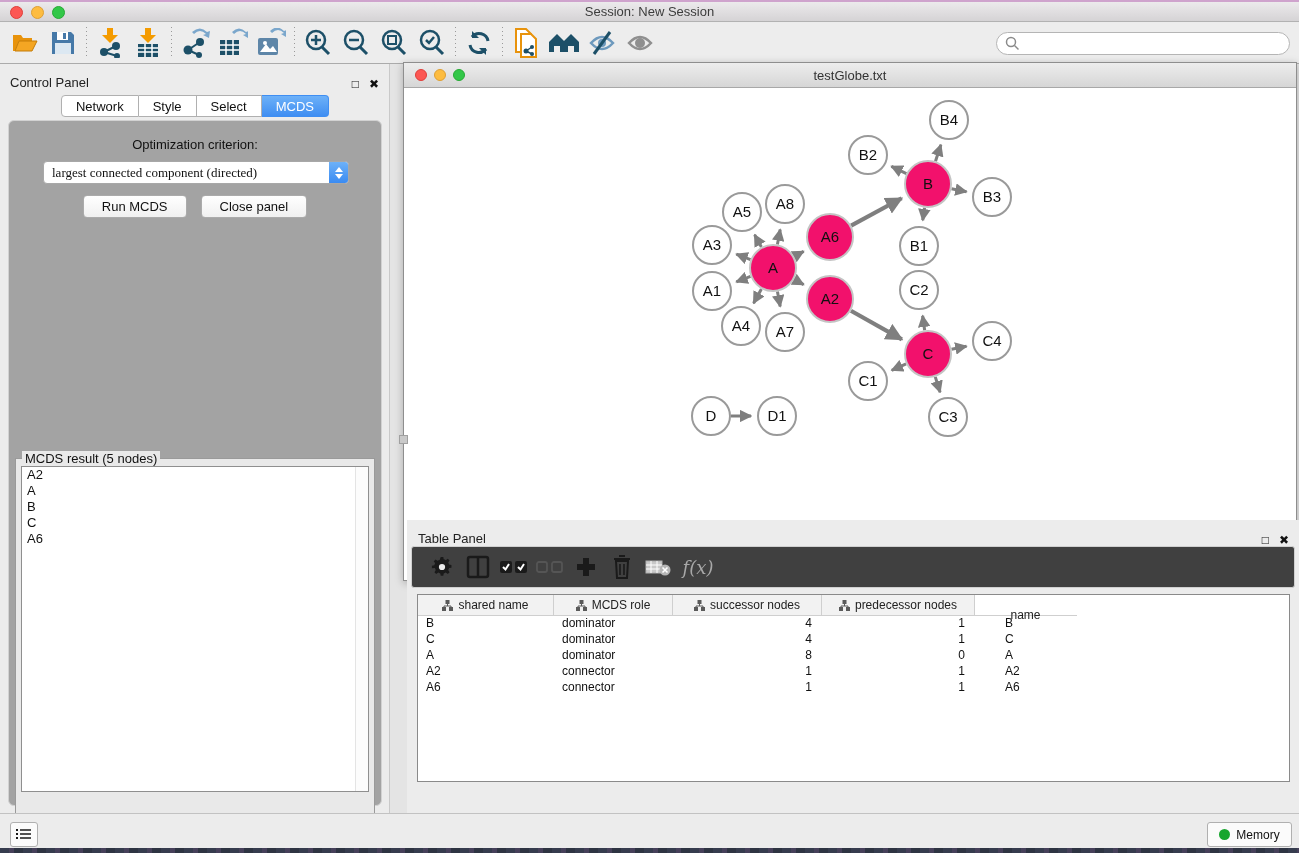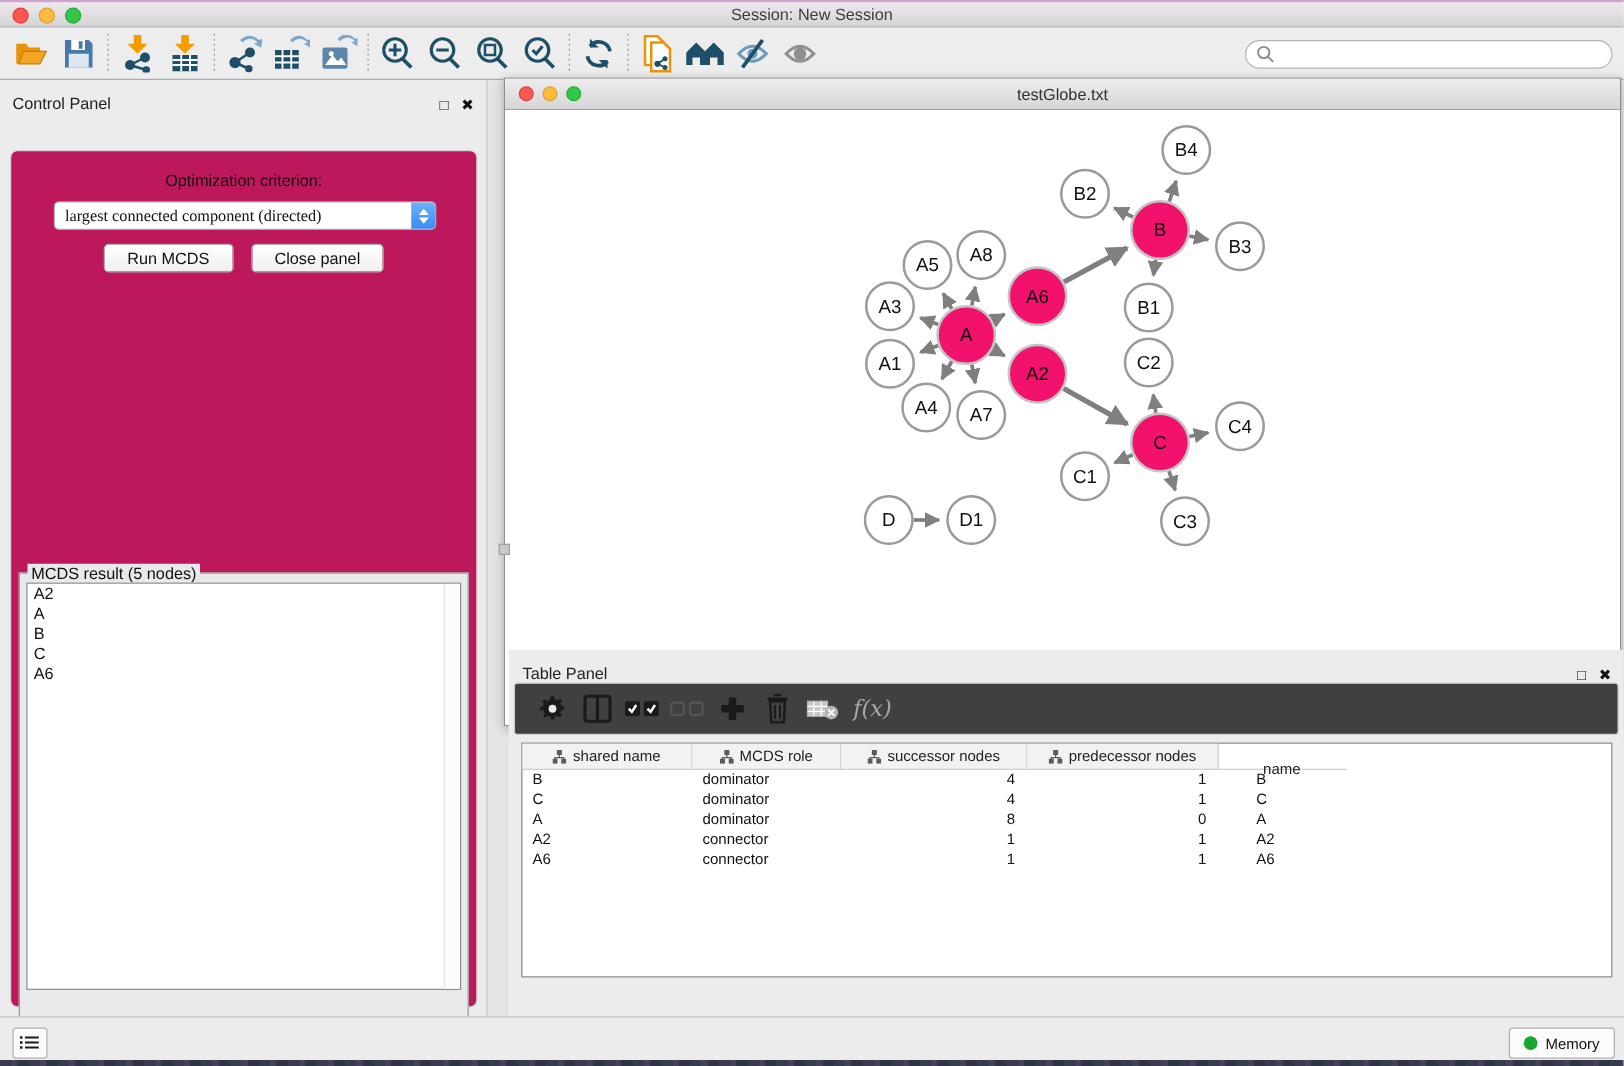--- a/index.html
+++ b/index.html
@@ -40,21 +40,21 @@
   .panel-head { height:26px; display:flex; align-items:flex-end; padding:0 10px; font-size:13px; color:#222; }
   .panel-head .spacer { flex:1; }
   .wicon { font-size:12px; color:#111; margin-left:10px; line-height:1; }
   .cp-tabs { position:absolute; left:0; top:31px; width:390px; display:flex; justify-content:center; }
   .seg-tab { height:22px; padding:0 14px; background:#fff; border:1px solid #b0b0b0; border-left:none;
     font-size:13px; color:#111; display:flex; align-items:center; }
   .seg-tab:first-child { border-left:1px solid #b0b0b0; border-radius:4px 0 0 4px; }
   .seg-tab:last-child { border-radius:0 4px 4px 0; }
   .seg-tab.active { background:linear-gradient(#6db1f8,#3f8ef2); border-color:#3f8ef2; color:#fff; }
   .cp-inner { position:absolute; left:8px; top:56px; width:374px; height:686px;
-    background:#be185d; border:1px solid #d2d2d2; border-radius:6px; }
+    background:#a3a3a3; border:1px solid #d2d2d2; border-radius:6px; }
   .opt-label { position:absolute; left:0; top:16px; width:100%; text-align:center; font-size:13px; color:#111; }
   .dropdown { position:absolute; left:34px; top:40px; width:306px; height:23px; background:#fff;
     border:1px solid #a8a8a8; border-radius:4px; display:flex; align-items:center; font-size:13px; color:#111; }
   .dropdown .dd-text { flex:1; padding-left:8px; white-space:nowrap; overflow:hidden;font-family:Liberation Serif, serif; }
   .dd-stepper { width:19px; height:21px; background:linear-gradient(#6db1f8,#3a8bf2); border-radius:0 3px 3px 0;
     display:flex; flex-direction:column; align-items:center; justify-content:center; gap:2px; }
   .dd-stepper .up { width:0; height:0; border-left:4px solid transparent; border-right:4px solid transparent; border-bottom:5px solid #fff; }
   .dd-stepper .down { width:0; height:0; border-left:4px solid transparent; border-right:4px solid transparent; border-top:5px solid #fff; }
   .cp-buttons { position:absolute; left:0; top:74px; width:100%; display:flex; justify-content:center; gap:14px; }
   .btn { height:23px; padding:0 18px; background:linear-gradient(#ffffff,#f0f0f0); border:1px solid #ababab;
@@ -263,20 +263,26 @@
 
 <div class="abs workspace">
 
   <div class="abs control-panel">
     <div class="panel-head">
       <span>Control Panel</span>
       <span class="spacer"></span>
       <span class="wicon">□</span>
       <span class="wicon">✖</span>
     </div>
+    <div class="cp-tabs">
+        <div class="seg-tab">Network</div>
+        <div class="seg-tab">Style</div>
+        <div class="seg-tab">Select</div>
+        <div class="seg-tab active">MCDS</div>
+      </div>
     <div class="cp-inner">
       <div class="opt-label">Optimization criterion:</div>
       <div class="dropdown">
         <span class="dd-text">largest connected component (directed)</span>
         <span class="dd-stepper">
             <span class="up"></span>
             <span class="down"></span>
           </span>
       </div>
       <div class="cp-buttons">

